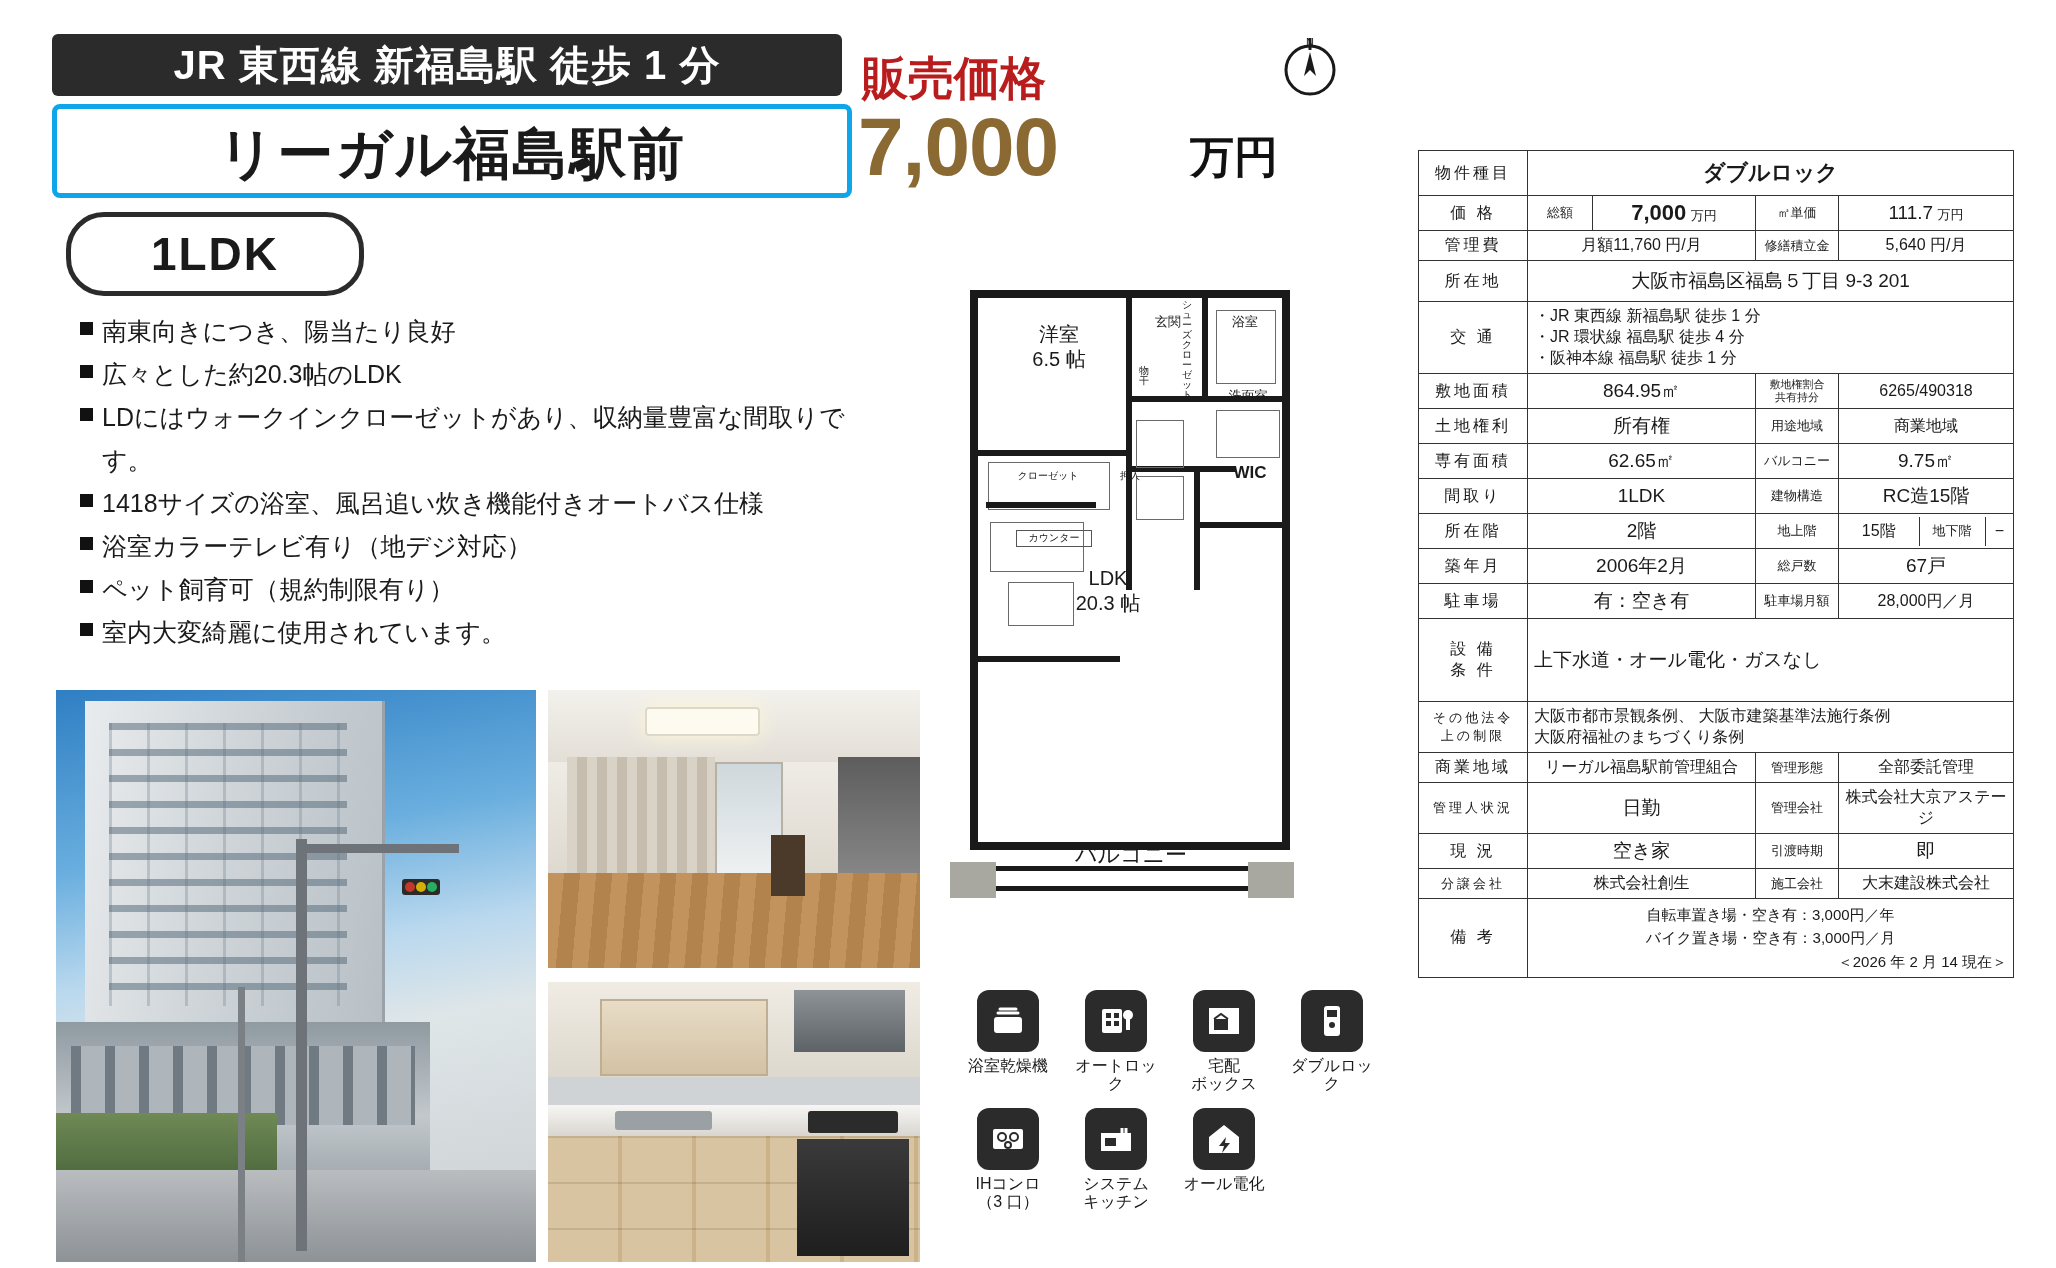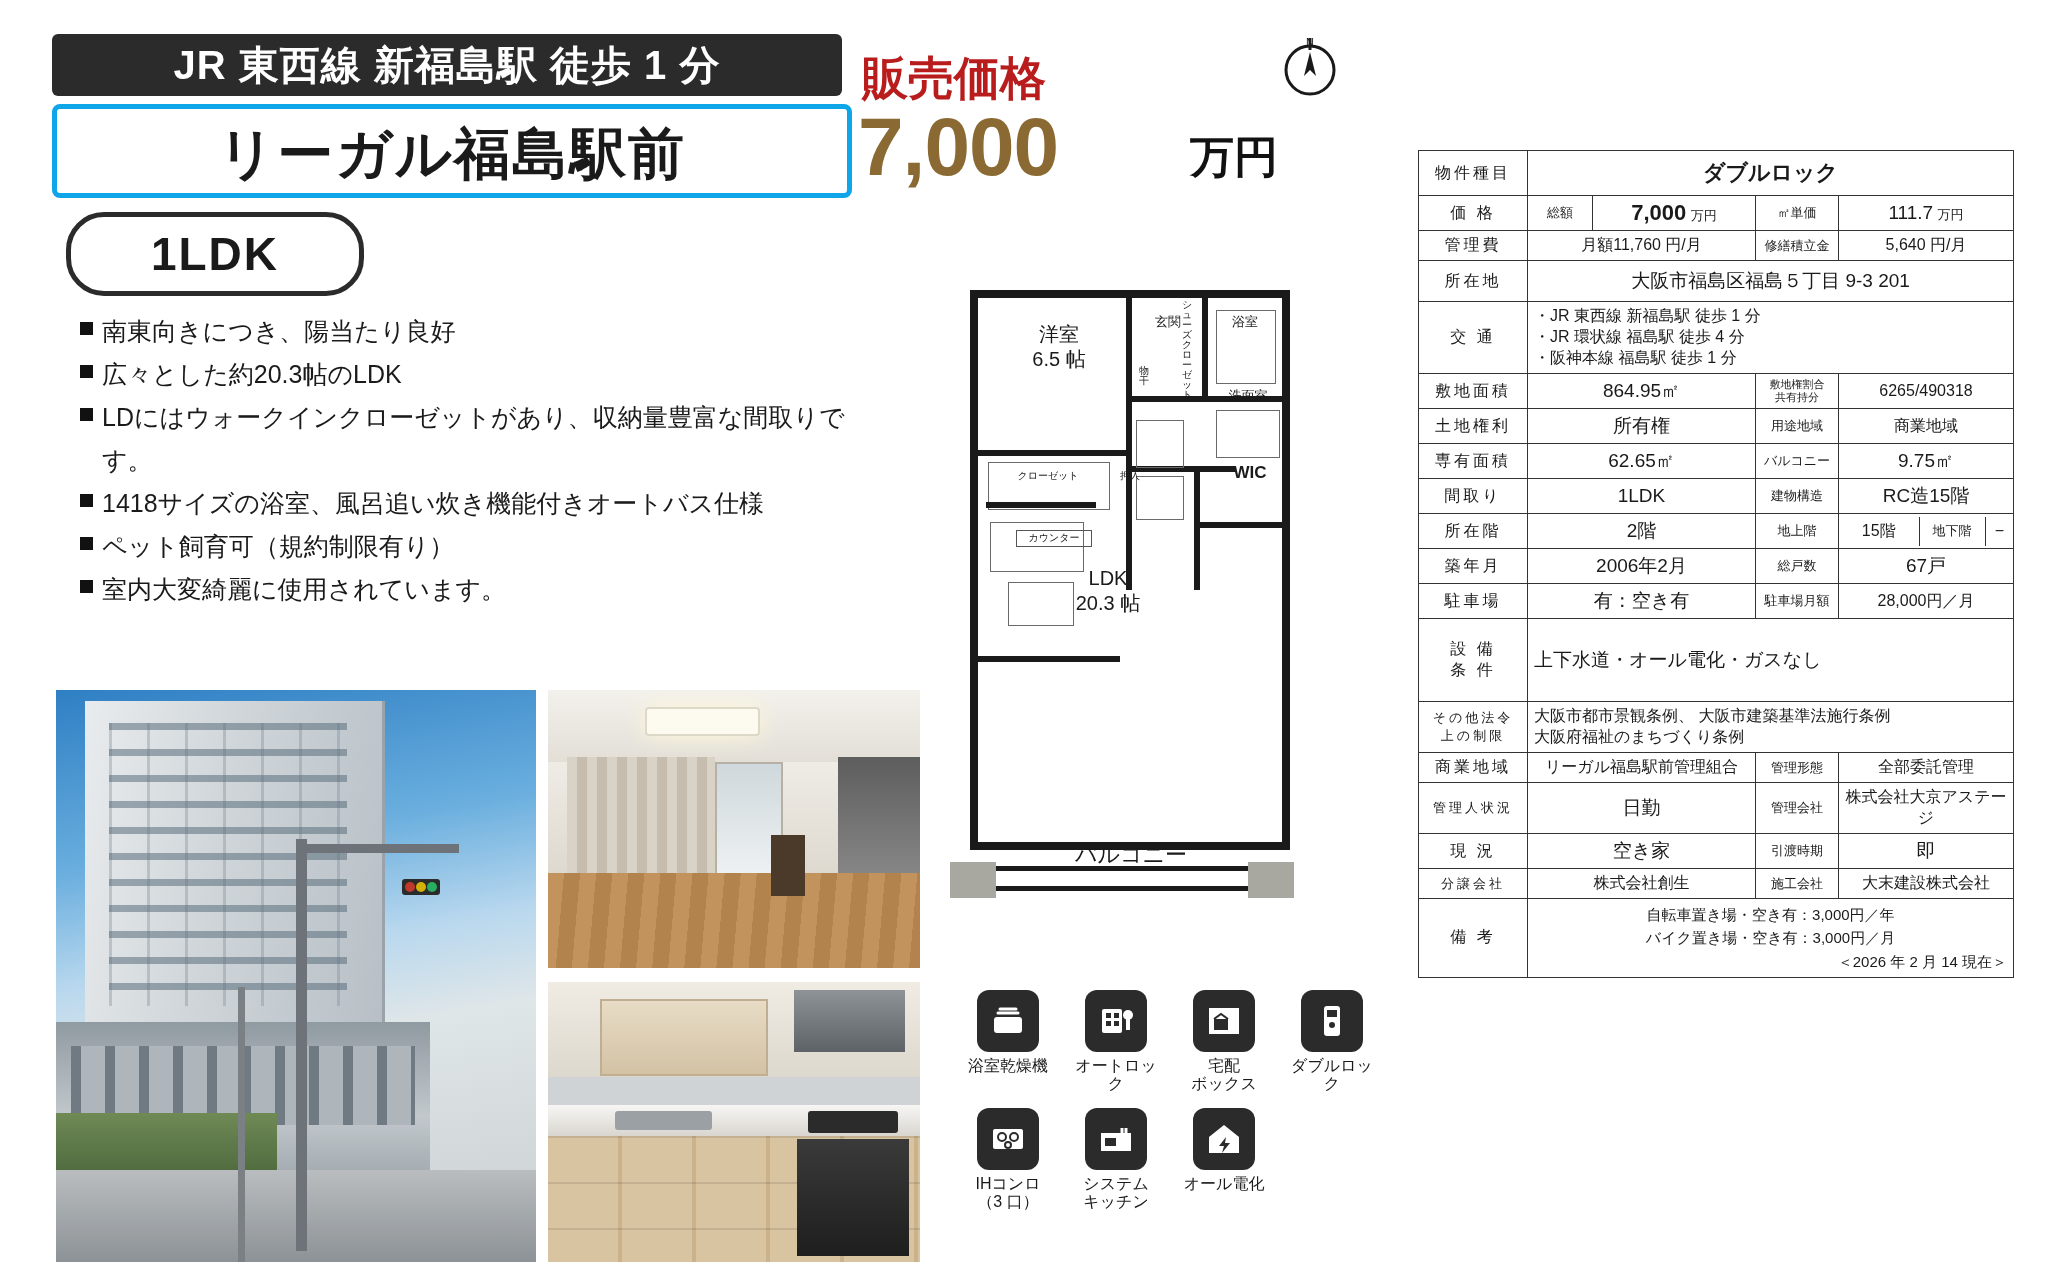--- a/index.html
+++ b/index.html
@@ -187,20 +187,24 @@
     <div class="li">
         <span class="mk"></span>
         <span>LDにはウォークインクローゼットがあり、収納量豊富な間取りです。</span>
       </div>
     <div class="li">
         <span class="mk"></span>
         <span>1418サイズの浴室、風呂追い炊き機能付きオートバス仕様</span>
       </div>
     <div class="li">
         <span class="mk"></span>
+        <span>浴室カラーテレビ有り（地デジ対応）</span>
+      </div>
+    <div class="li">
+        <span class="mk"></span>
         <span>ペット飼育可（規約制限有り）</span>
       </div>
     <div class="li">
         <span class="mk"></span>
         <span>室内大変綺麗に使用されています。</span>
       </div>
   </div>
 
   <div class="photo" id="photo-exterior">
     <div class="ext-sky"></div>

